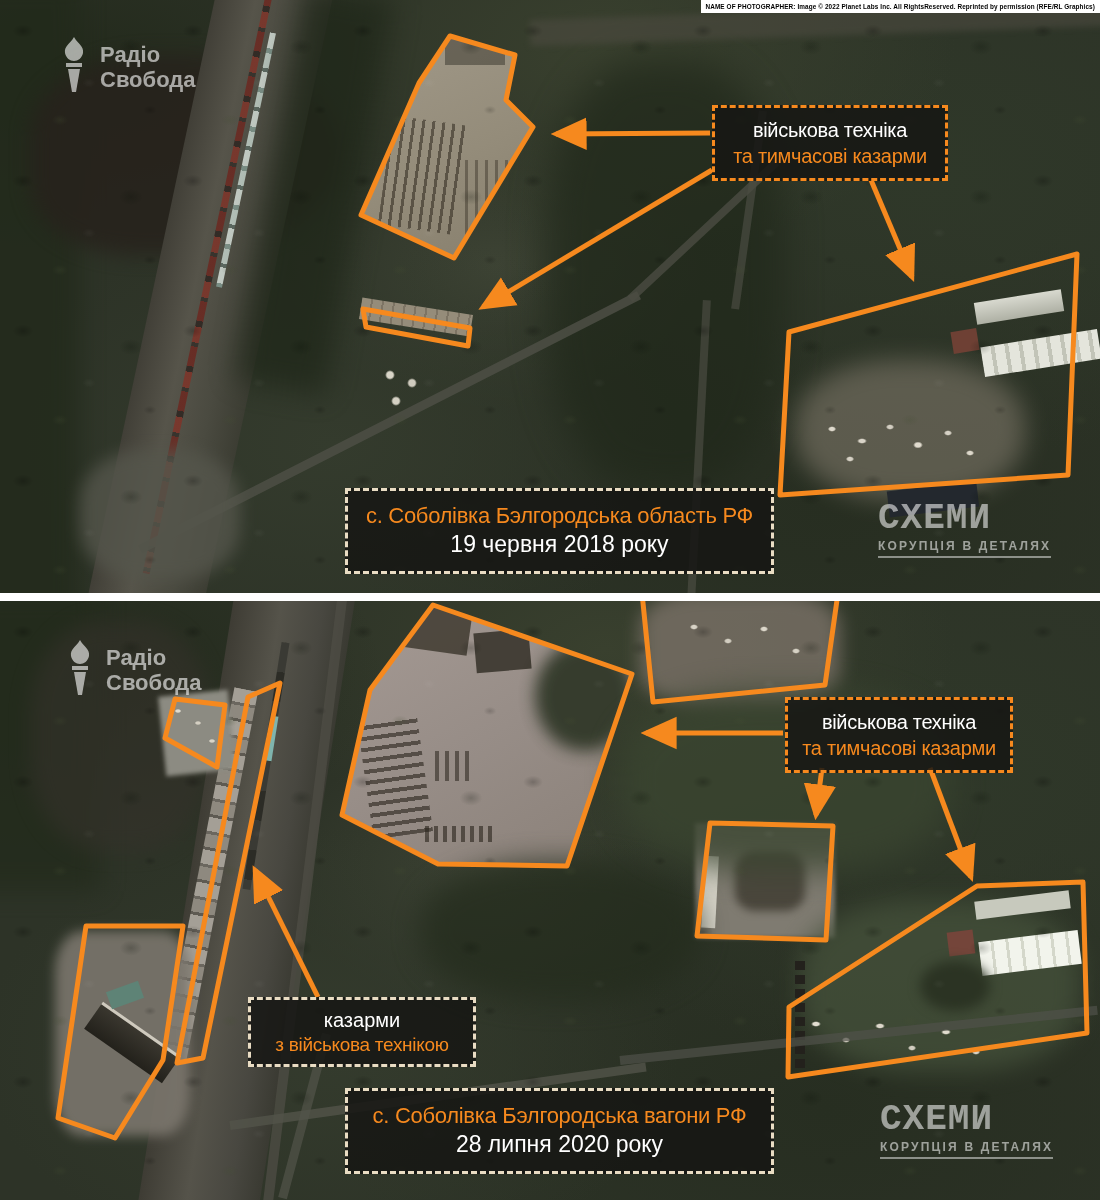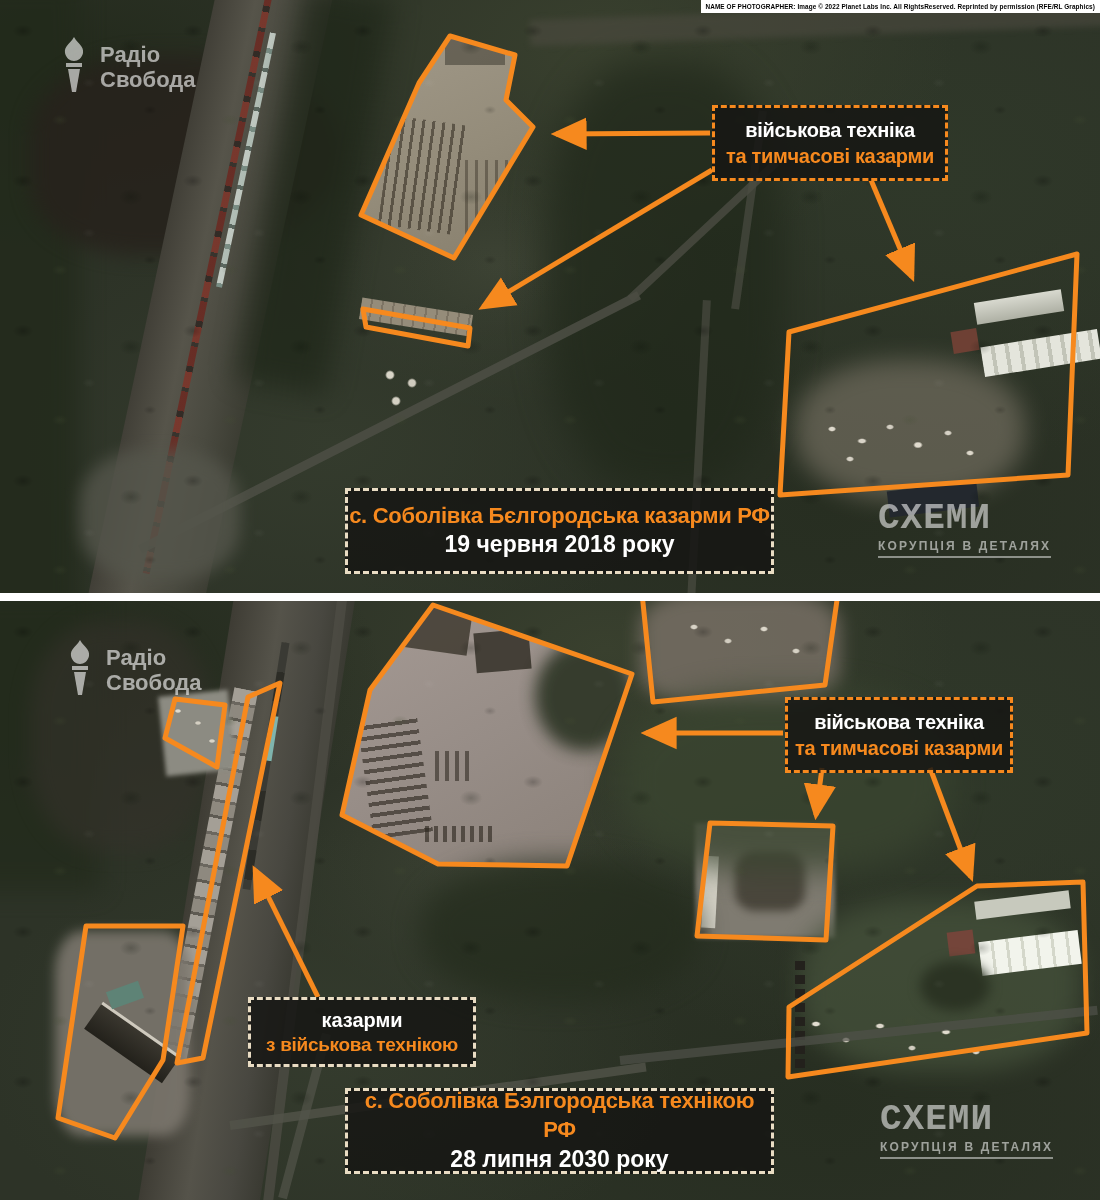--- a/index.html
+++ b/index.html
@@ -26,22 +26,22 @@
   .dots{position:absolute;background-repeat:no-repeat;}
   .svgov{position:absolute;left:0;top:0;z-index:6;}
   .oline{fill:none;stroke:#f6891e;stroke-width:5;stroke-linejoin:round;}
   .divider{position:absolute;left:0;top:593px;width:1100px;height:8px;background:#fff;z-index:15;}
   .credit{position:absolute;top:0;right:0;z-index:30;background:#fff;color:#000;
           font-size:6.4px;font-weight:bold;padding:3px 5px;white-space:nowrap;letter-spacing:.1px;}
   .callout,.caption,.wagons{position:absolute;z-index:10;display:flex;flex-direction:column;
       justify-content:center;text-align:center;background:rgba(22,21,19,.84);line-height:1.3;}
   .callout{border:3px dashed #f6891e;}
   .caption,.wagons{border:3px dashed #e9dcc3;}
-  .t-white{color:#fff;font-weight:bold;text-align:center;}
-  .t-orange{color:#f6891e;font-weight:bold;}
+  .t-white{color:#fff;font-weight:normal;text-align:center;}
+  .t-orange{color:#f6891e;font-weight:normal;}
   .callout .t-white,.callout .t-orange{font-size:20px;letter-spacing:-.3px;}
   .caption .t-orange{font-size:22px;letter-spacing:-.3px;}
   .caption .t-white{font-size:23px;}
   .wagons .t-white{font-size:20px;}
   .wagons .t-orange{font-size:19px;letter-spacing:-.3px;}
   .brand{position:absolute;z-index:10;display:flex;align-items:center;gap:9px;opacity:.6;}
   .brand-text{color:#fff;font-weight:bold;font-size:22px;line-height:1.15;text-align:left;}
   .wm{position:absolute;z-index:10;opacity:.55;color:#fff;text-align:left;}
   .wm-title{font-size:36px;font-weight:800;letter-spacing:1px;line-height:.95;font-family:Liberation Mono, monospace;}
   .wm-sub{font-size:12px;letter-spacing:2.2px;border-bottom:2px solid rgba(255,255,255,.85);
@@ -109,21 +109,21 @@
         <span>Свобода</span>
       </span>
     </div>
 
     <div class="callout" style="left:712px;top:105px;width:230px;height:70px;">
       <span class="t-white">військова техніка</span>
       <span class="t-orange">та тимчасові казарми</span>
     </div>
 
     <div class="caption" style="left:345px;top:488px;width:423px;height:80px;">
-      <span class="t-orange">с. Соболівка Бєлгородська казарми РФ</span>
+      <span class="t-orange">с. Соболівка Бэлгородська область РФ</span>
       <span class="t-white">19 червня 2018 року</span>
     </div>
 
     <div class="wm" style="left:878px;top:502px;">
       <div class="wm-title">СХЕМИ</div>
       <div class="wm-sub">КОРУПЦІЯ В ДЕТАЛЯХ</div>
     </div>
   </div>
 
   <div class="divider"></div>
@@ -201,22 +201,22 @@
       <span class="t-white">військова техніка</span>
       <span class="t-orange">та тимчасові казарми</span>
     </div>
 
     <div class="wagons" style="left:248px;top:396px;width:222px;height:64px;">
       <span class="t-white">казарми</span>
       <span class="t-orange">з військова технікою</span>
     </div>
 
     <div class="caption" style="left:345px;top:487px;width:423px;height:80px;">
-      <span class="t-orange">с. Соболівка Бэлгородська технікою РФ</span>
-      <span class="t-white">28 липня 2030 року</span>
+      <span class="t-orange">с. Соболівка Бэлгородська вагони РФ</span>
+      <span class="t-white">28 липня 2020 року</span>
     </div>
 
     <div class="wm" style="left:880px;top:502px;">
       <div class="wm-title">СХЕМИ</div>
       <div class="wm-sub">КОРУПЦІЯ В ДЕТАЛЯХ</div>
     </div>
   </div>
 
   <div class="credit">NAME OF PHOTOGRAPHER: Image © 2022 Planet Labs Inc. All RightsReserved. Reprinted by permission (RFE/RL Graphics)</div>
 </div>

